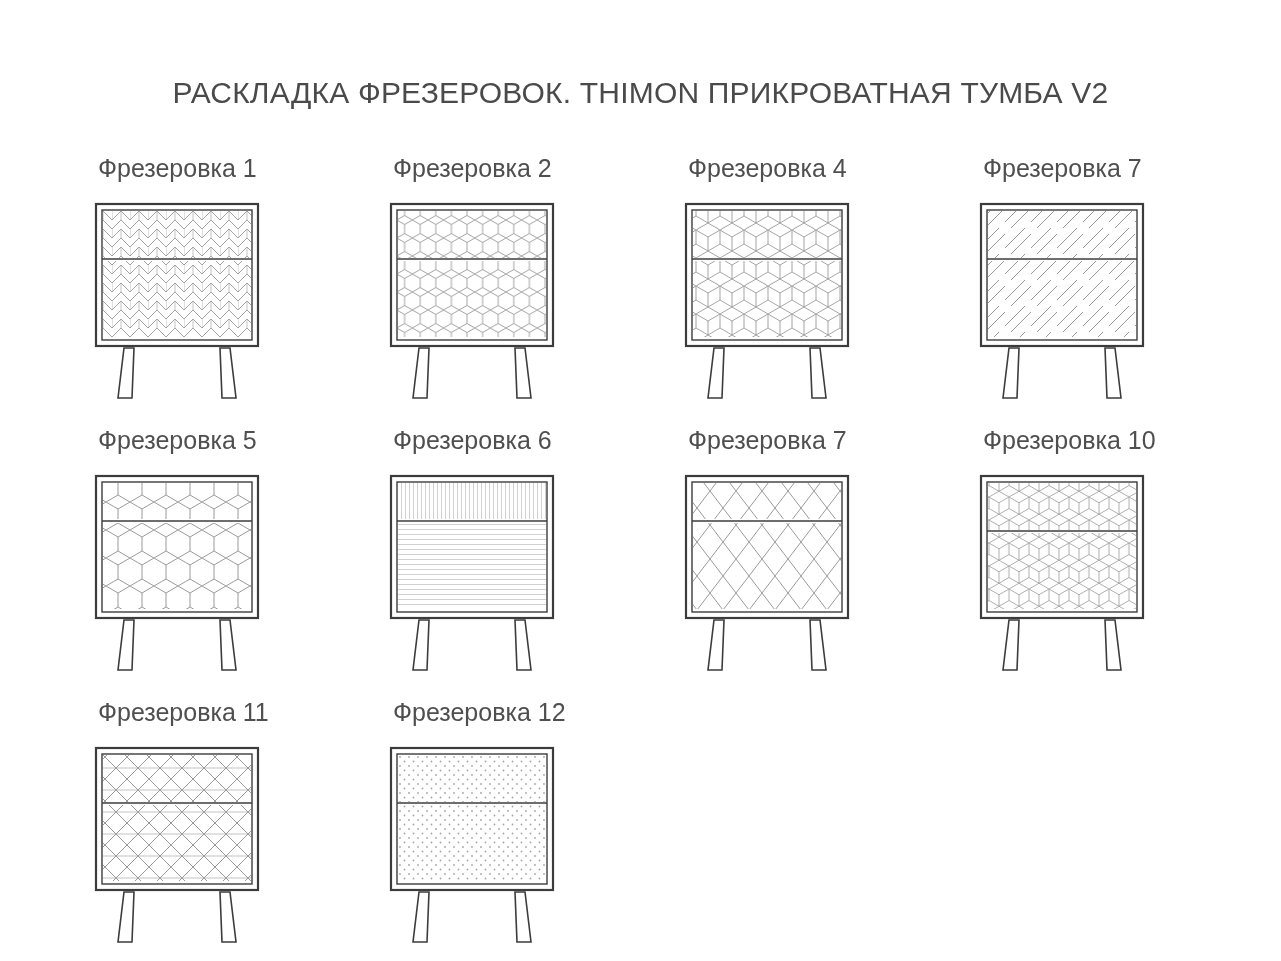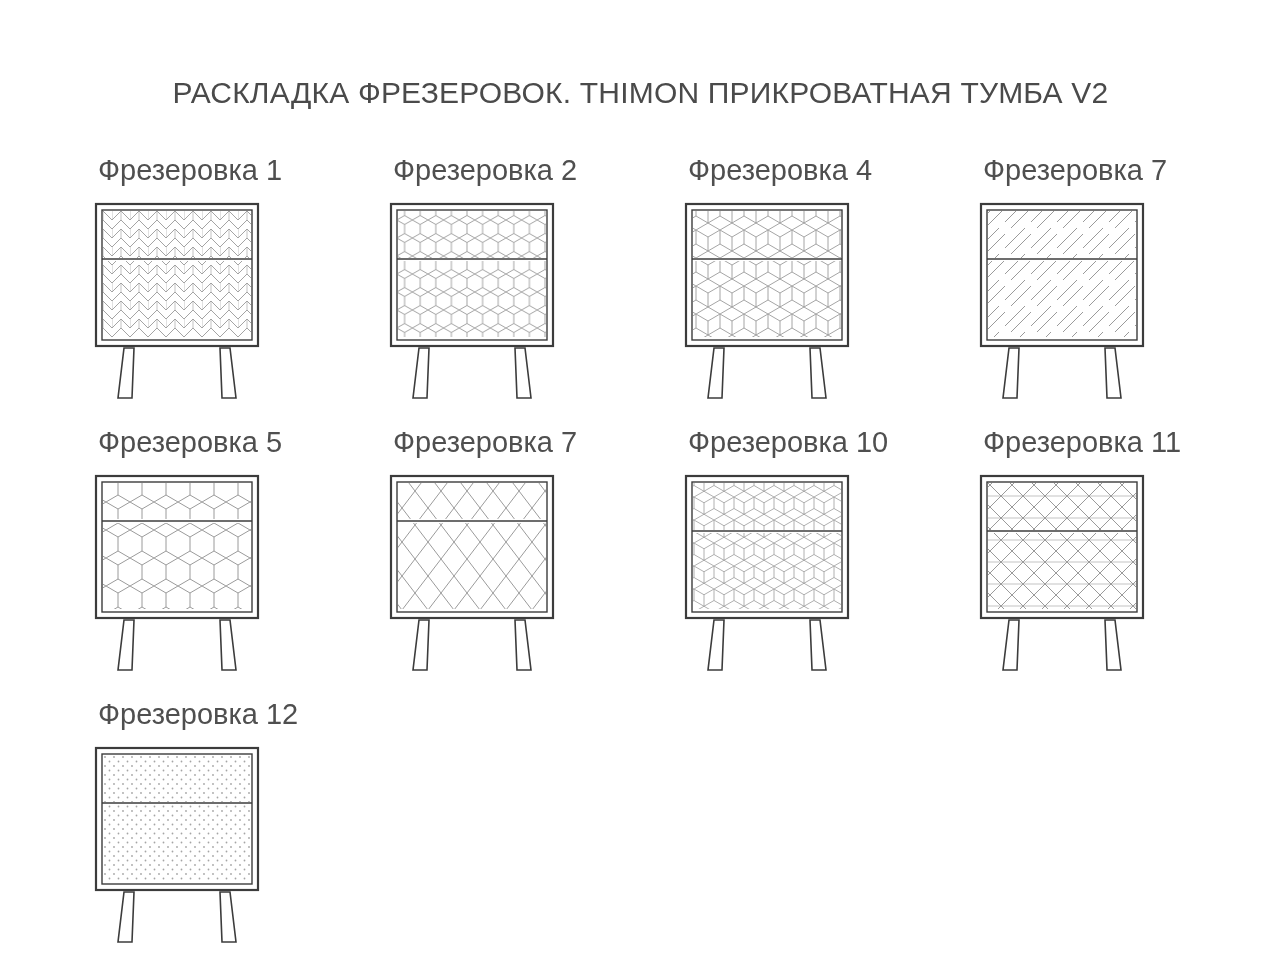--- a/index.html
+++ b/index.html
@@ -42,21 +42,21 @@
   }
   .cell {
     position: relative;
     width: 295px;
     height: 272px;
   }
   .cell-label {
     position: absolute;
     top: 14px;
     left: 38px;
-    font-size: 29px;
+    font-size: 25px;
     color: #4f4f4f;
     white-space: nowrap;
   }
   .unit {
     position: absolute;
     top: 62px;
     left: 34px;
     width: 166px;
     height: 200px;
   }
@@ -199,20 +199,42 @@
           <rect x="8" y="8" width="150" height="130" fill="none" stroke="#3c3c3c" stroke-width="1.4"></rect>
           <rect x="9" y="9" width="148" height="36" fill="url(#p-hex-large)" clip-path="url(#c5a)"></rect>
           <rect x="9" y="49" width="148" height="86" fill="url(#p-hex-large)" clip-path="url(#c5b)"></rect>
           <line x1="8" y1="47" x2="158" y2="47" stroke="#3c3c3c" stroke-width="1.6"></line>
           <path d="M30 146 L24 196 L38 196 L40 146 Z" fill="none" stroke="#3c3c3c" stroke-width="1.6"></path>
           <path d="M136 146 L142 196 L128 196 L126 146 Z" fill="none" stroke="#3c3c3c" stroke-width="1.6"></path>
         </svg>
       </div>
     </div>
 
+    <div class="cell">
+      <div class="cell-label">Фрезеровка 6</div>
+      <div class="unit">
+        <svg width="166" height="200" viewBox="0 0 166 200">
+          <defs>
+            <pattern id="p-vlines" width="4" height="4" patternUnits="userSpaceOnUse">
+              <path d="M0 0 L0 4" fill="none" stroke="#9a9a9a" stroke-width="0.9"></path>
+            </pattern>
+            <pattern id="p-hlines" width="4" height="5" patternUnits="userSpaceOnUse">
+              <path d="M0 0 L4 0" fill="none" stroke="#9a9a9a" stroke-width="0.9"></path>
+            </pattern>
+          </defs>
+          <rect x="2" y="2" width="162" height="142" fill="none" stroke="#3c3c3c" stroke-width="2.2"></rect>
+          <rect x="8" y="8" width="150" height="130" fill="none" stroke="#3c3c3c" stroke-width="1.4"></rect>
+          <rect x="9" y="9" width="148" height="36" fill="url(#p-vlines)"></rect>
+          <rect x="9" y="49" width="148" height="86" fill="url(#p-hlines)"></rect>
+          <line x1="8" y1="47" x2="158" y2="47" stroke="#3c3c3c" stroke-width="1.6"></line>
+          <path d="M30 146 L24 196 L38 196 L40 146 Z" fill="none" stroke="#3c3c3c" stroke-width="1.6"></path>
+          <path d="M136 146 L142 196 L128 196 L126 146 Z" fill="none" stroke="#3c3c3c" stroke-width="1.6"></path>
+        </svg>
+      </div>
+    </div>
 
     <div class="cell">
       <div class="cell-label">Фрезеровка 7</div>
       <div class="unit">
         <svg width="166" height="200" viewBox="0 0 166 200">
           <defs>
             <pattern id="p-lattice" width="26" height="34" patternUnits="userSpaceOnUse">
               <path d="M13 0 L26 17 L13 34 L0 17 Z" fill="none" stroke="#9a9a9a" stroke-width="1"></path>
             </pattern>
             <clipPath id="c7a">

